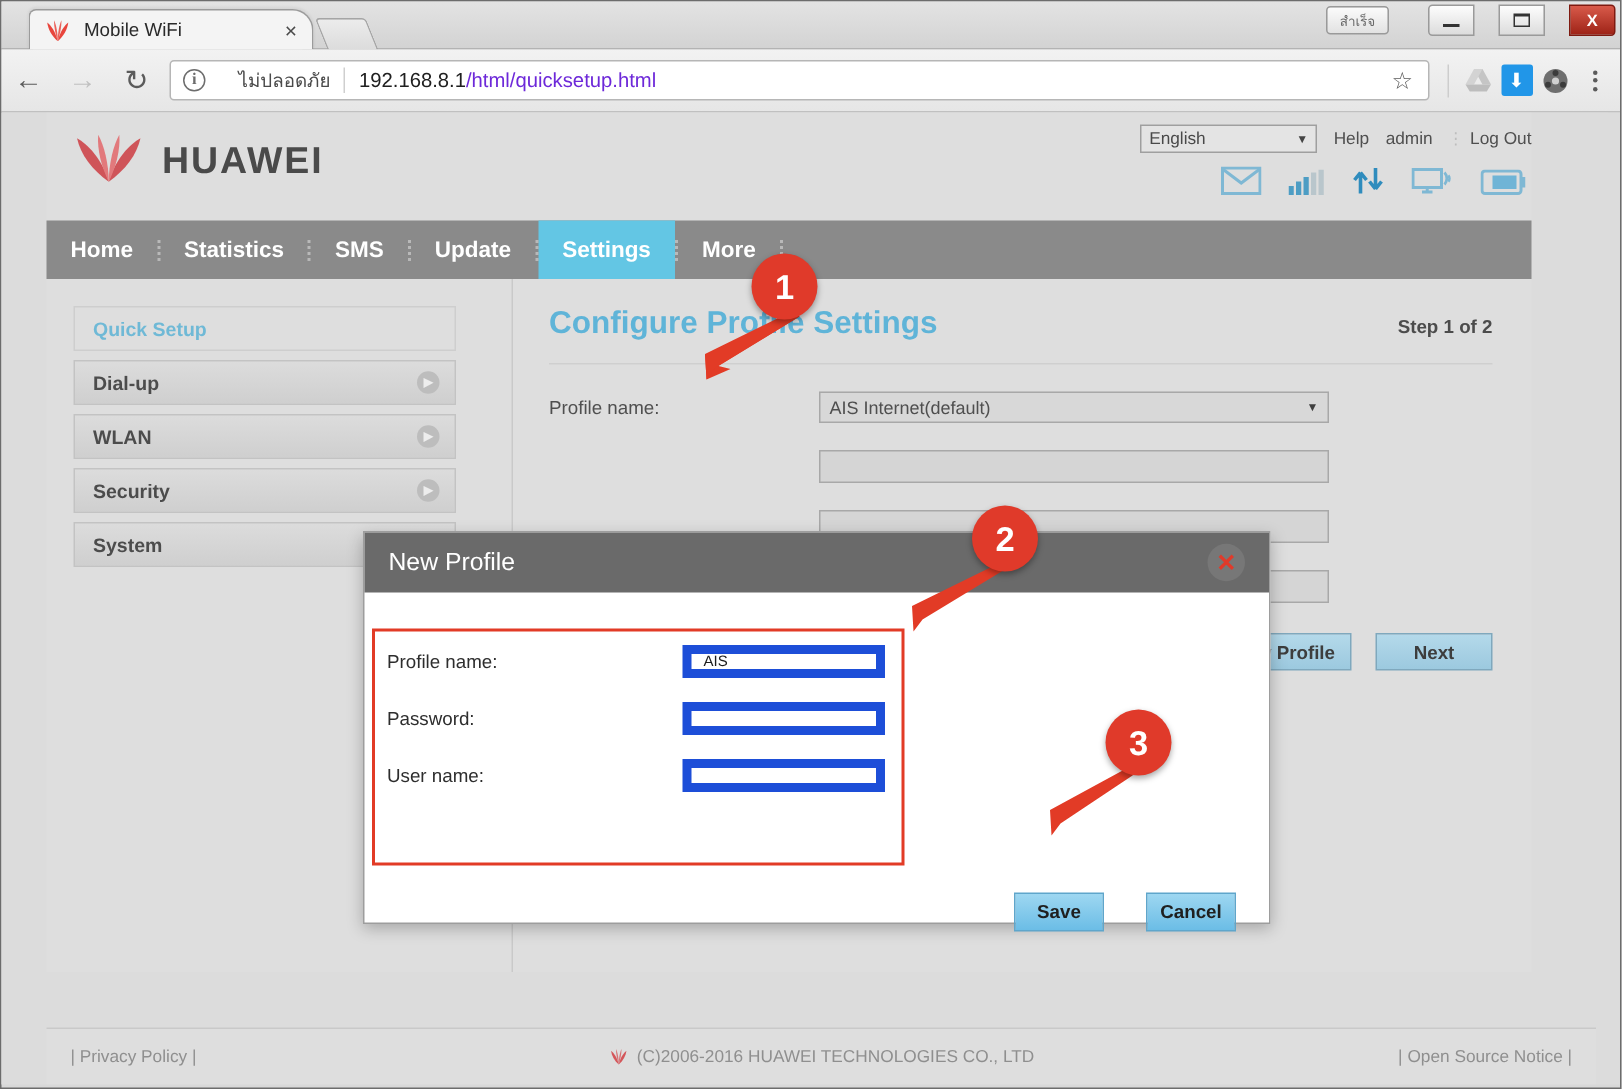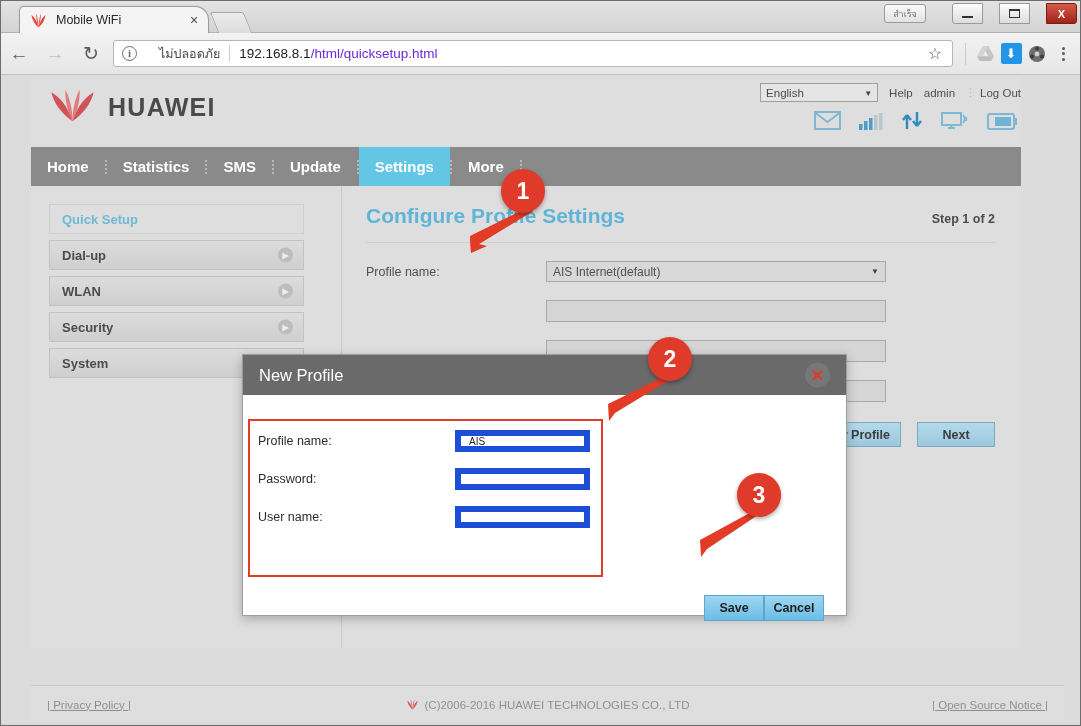--- a/index.html
+++ b/index.html
@@ -279,21 +279,21 @@
   .hw-footer {
     position: absolute;
     left: 22px; right: 8px; bottom: 0;
     height: 38px;
     background: #dedede;
     border-top: 1px solid #c9c9c9;
   }
   .footer-inner {
     position: relative; height: 100%;
     display: flex; align-items: center; justify-content: space-between;
-    padding: 0 16px; font-size: 11.5px; color: #8f8f8f; text-decoration: underline;
+    padding: 0 16px; font-size: 11.5px; color: #8f8f8f;
   }
   .footer-center { display: flex; align-items: center; gap: 6px; position: absolute; left: 50%; transform: translateX(-50%); }
 
   
   .modal-shadow {
     position: absolute;
     left: 233px; top: 279px;
     width: 605px; height: 262px;
     background: #ffffff;
     border: 1px solid #9d9d9d;
@@ -323,21 +323,21 @@
   .m-row { display: flex; align-items: center; height: 32px; margin-top: 6px; padding-left: 10px; }
   .m-label { width: 197px; font-size: 12.5px; color: #2d2d2d; }
   .m-input {
     width: 135px; height: 22px;
     border: 6px solid #1d4ed8; background: #ffffff;
     font-size: 10px; color: #1d1d1d;
     display: flex; align-items: center; padding-left: 8px;
   }
   .modal-btns {
     position: absolute; right: 22px; top: 200px;
-    display: flex; gap: 0;
+    display: flex; gap: 28px;
   }
   .m-btn {
     width: 60px; height: 26px;
     border: 1px solid #5fa6cb;
     background: linear-gradient(#9ed7f1, #6bbde6);
     color: #1f1f1f; font-size: 12.5px; font-weight: bold;
     display: flex; align-items: center; justify-content: center;
   }
 
   

